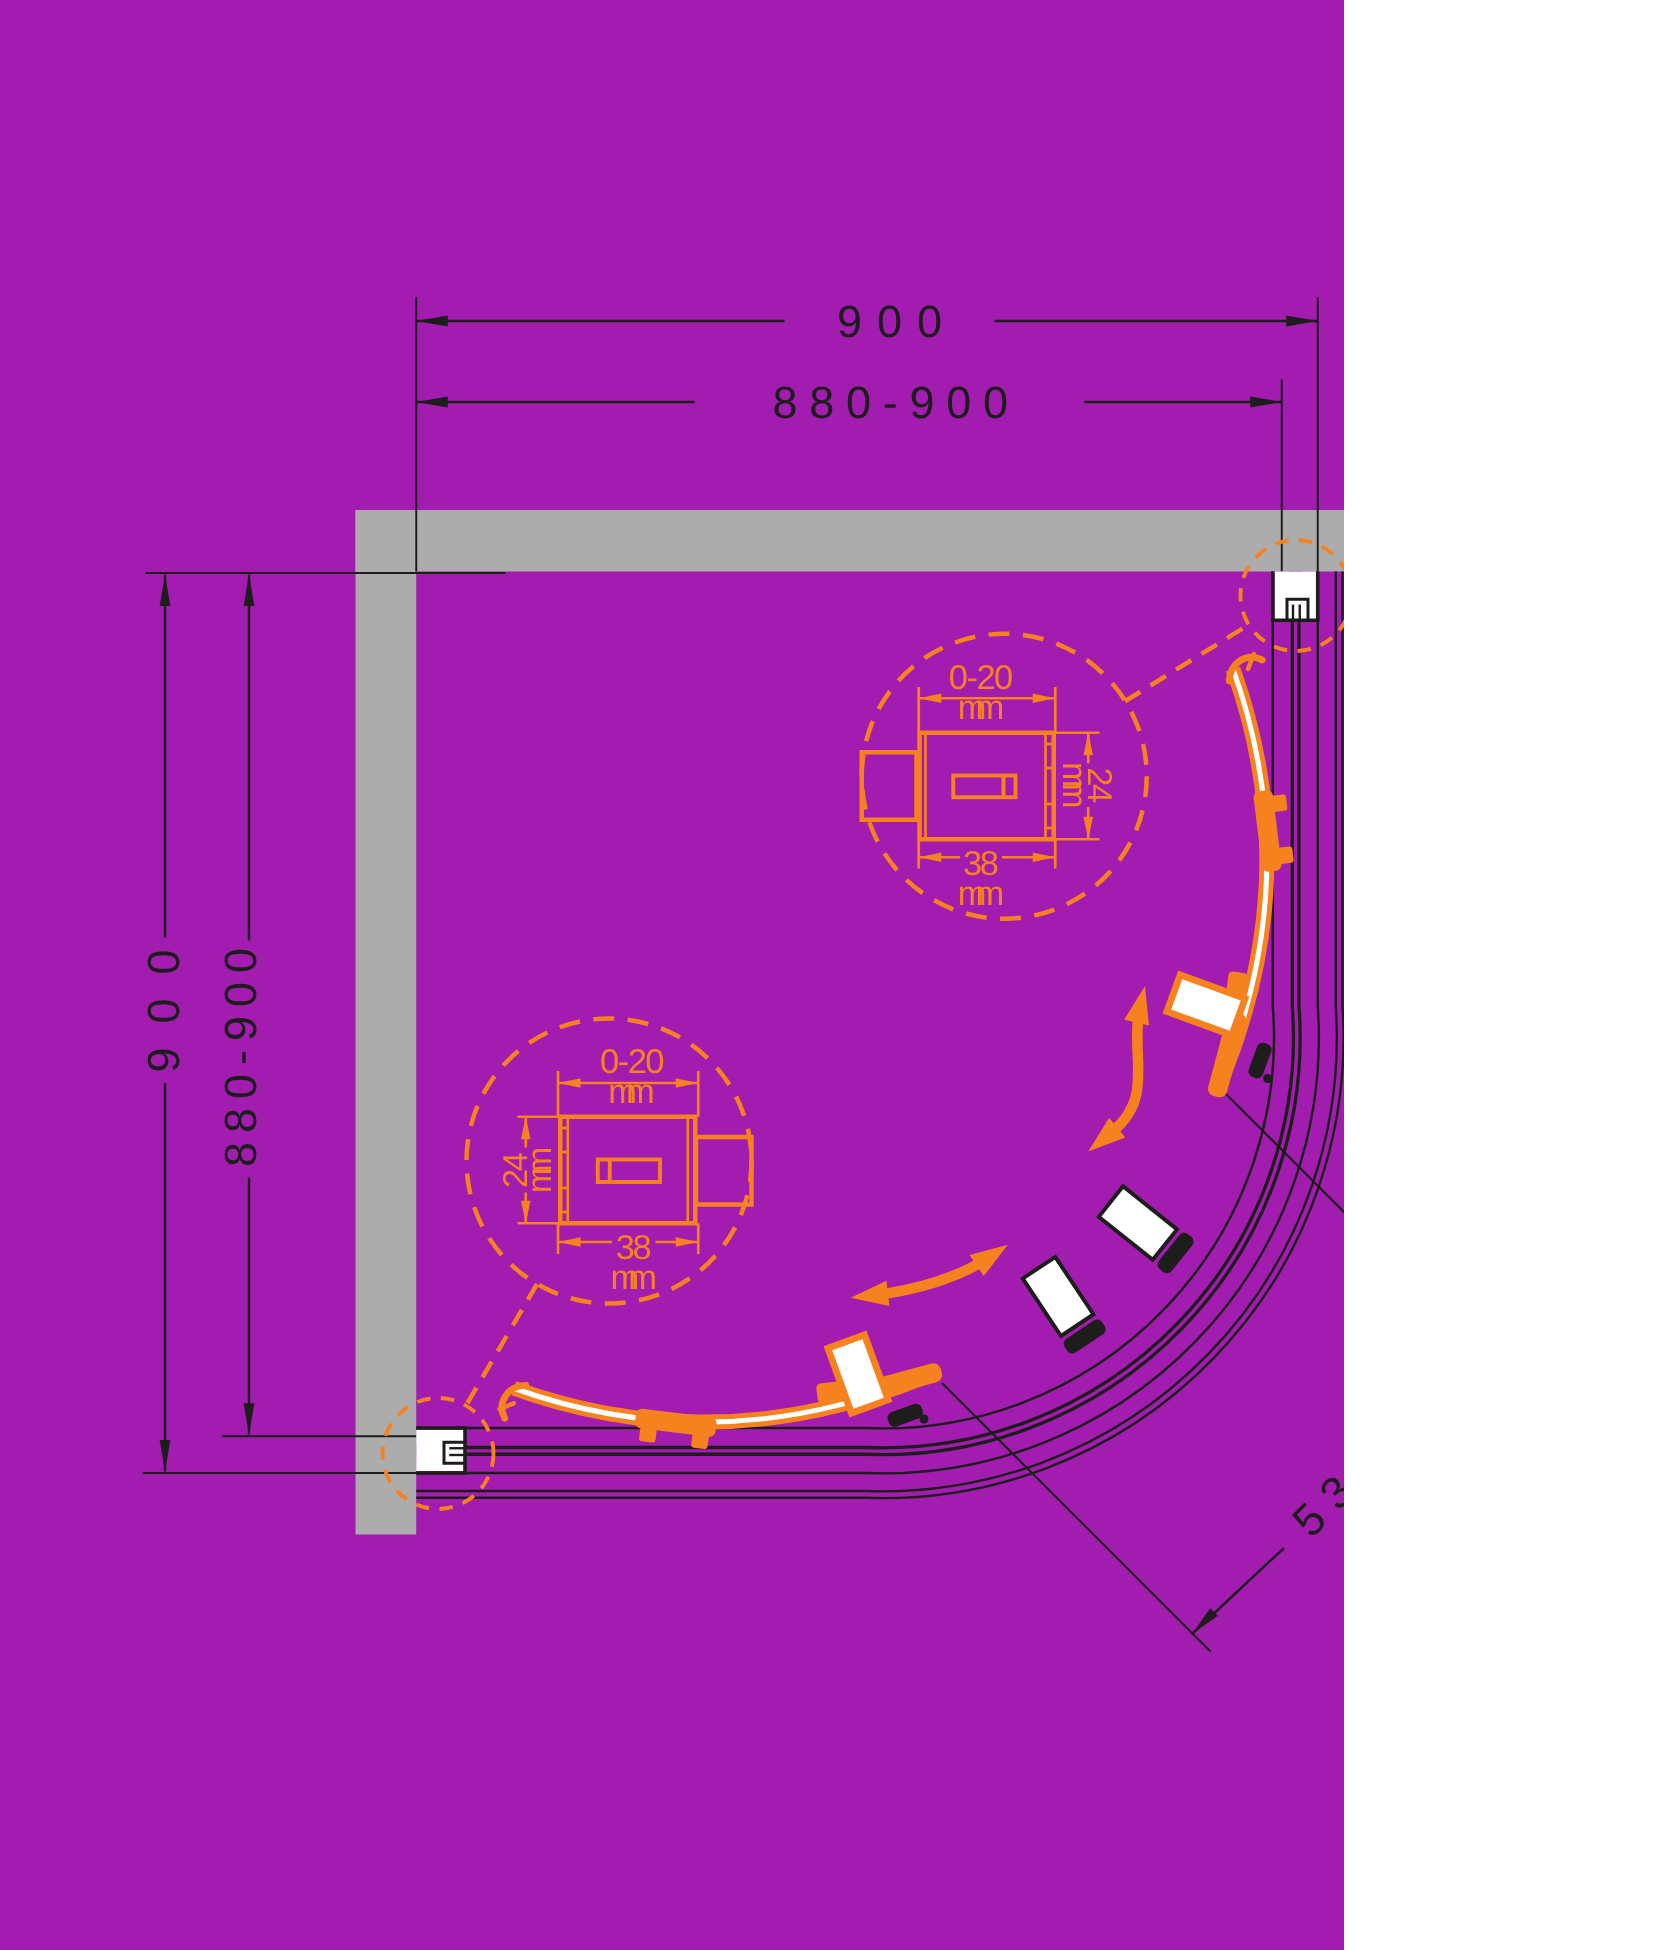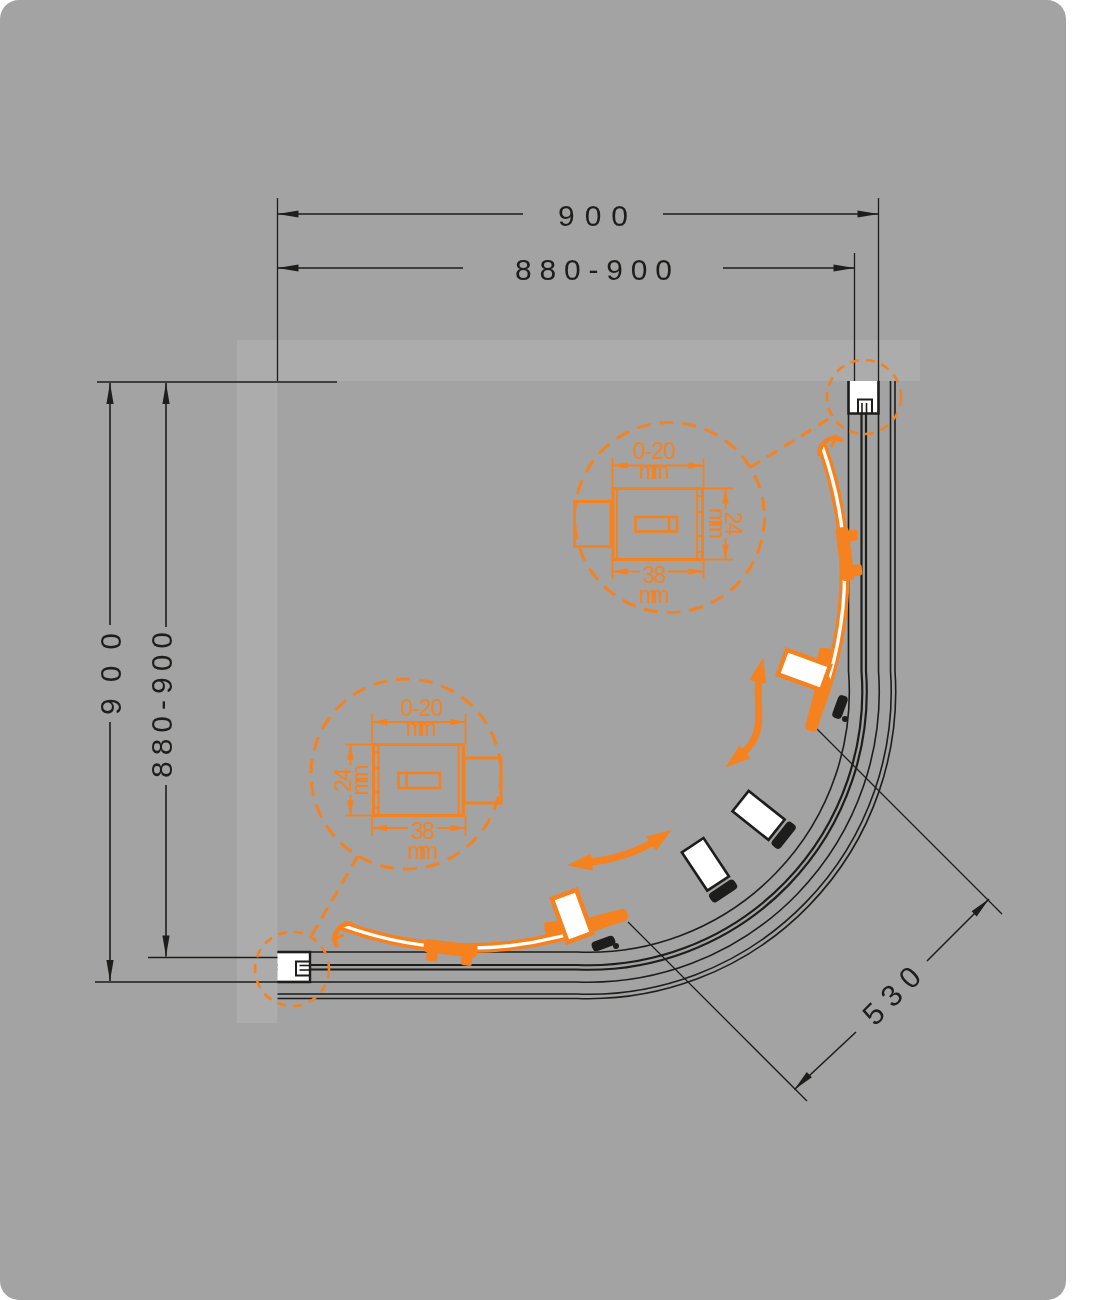--- a/index.html
+++ b/index.html
@@ -1,16 +1,16 @@
 <!DOCTYPE html>
 <html><head>
 <meta charset="utf-8">
 <style>
   html,body{margin:0;padding:0;background:#ffffff;}
-  .page{width:1066px;height:1300px;position:relative;background:#a3a3a3;overflow:hidden;border-radius:19px;}
+  .page{width:896px;height:1300px;position:relative;background:#a21caf;overflow:hidden;}
   svg{display:block;}
   text{font-family:"Liberation Sans","DejaVu Sans",sans-serif;fill:#1D1D1B;}
   .dimtxt{font-size:30px;}
   .dtltxt{font-size:23px;fill:#F5821F;}
   .thin{stroke:#1D1D1B;stroke-width:1.3;fill:none;}
   .dim{stroke:#1D1D1B;stroke-width:1.6;fill:none;}
   .arc{stroke:#1D1D1B;fill:none;}
   .oline{stroke:#F5821F;fill:none;}
   .ofill{fill:#F5821F;}
   .kfill{fill:#1D1D1B;}

